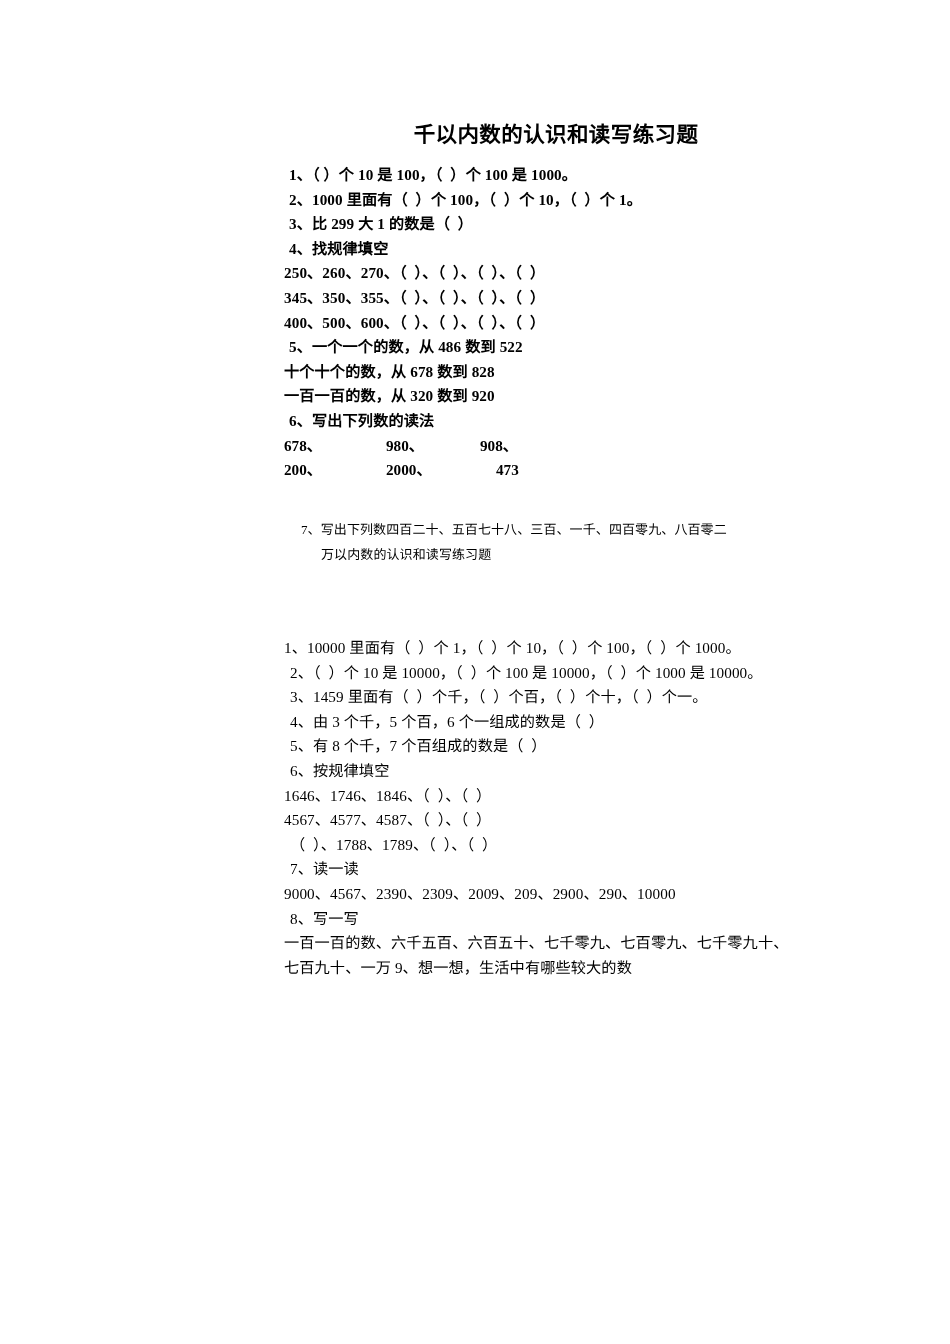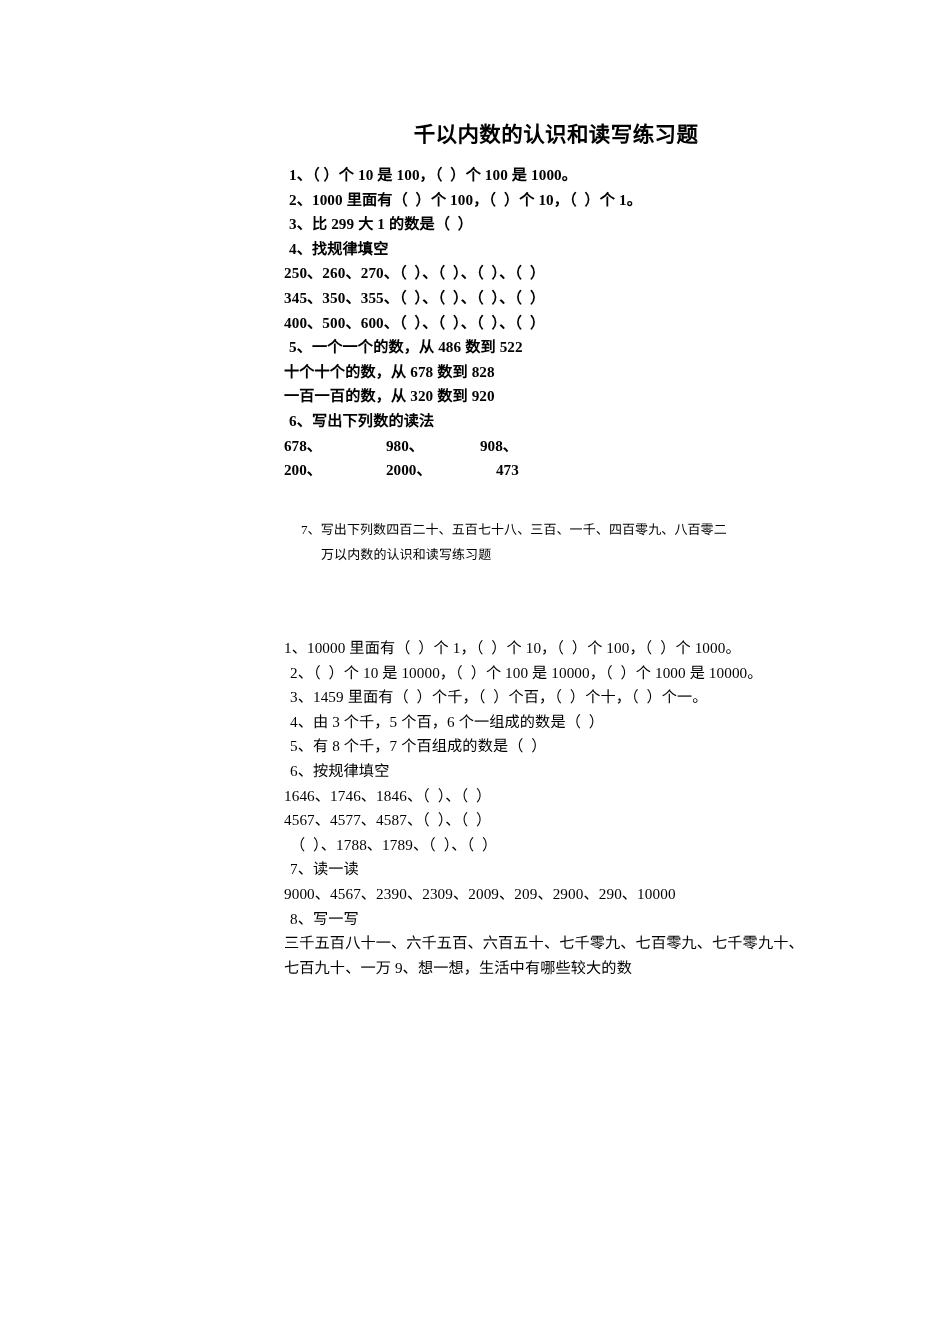--- a/index.html
+++ b/index.html
@@ -149,18 +149,18 @@
     <div class="line ind-1">6、按规律填空</div>
 
     <div class="line ind-0">1646、1746、1846、（  ）、（  ）</div>
     <div class="line ind-0">4567、4577、4587、（  ）、（  ）</div>
     <div class="line ind-1">（  ）、1788、1789、（  ）、（  ）</div>
 
     <div class="line ind-1">7、读一读</div>
     <div class="line ind-0">9000、4567、2390、2309、2009、209、2900、290、10000</div>
 
     <div class="line ind-1">8、写一写</div>
-    <div class="wrap-line ind-0">三千五百八十一、六千五百、六百五十、七千零九、七百零九、七千零九十、</div>
+    <div class="wrap-line ind-0">一百一百的数、六千五百、六百五十、七千零九、七百零九、七千零九十、</div>
     <div class="wrap-line ind-0">七百九十、一万 9、想一想，生活中有哪些较大的数</div>
 
   </div>
 
 </div>
 
 </body></html>

